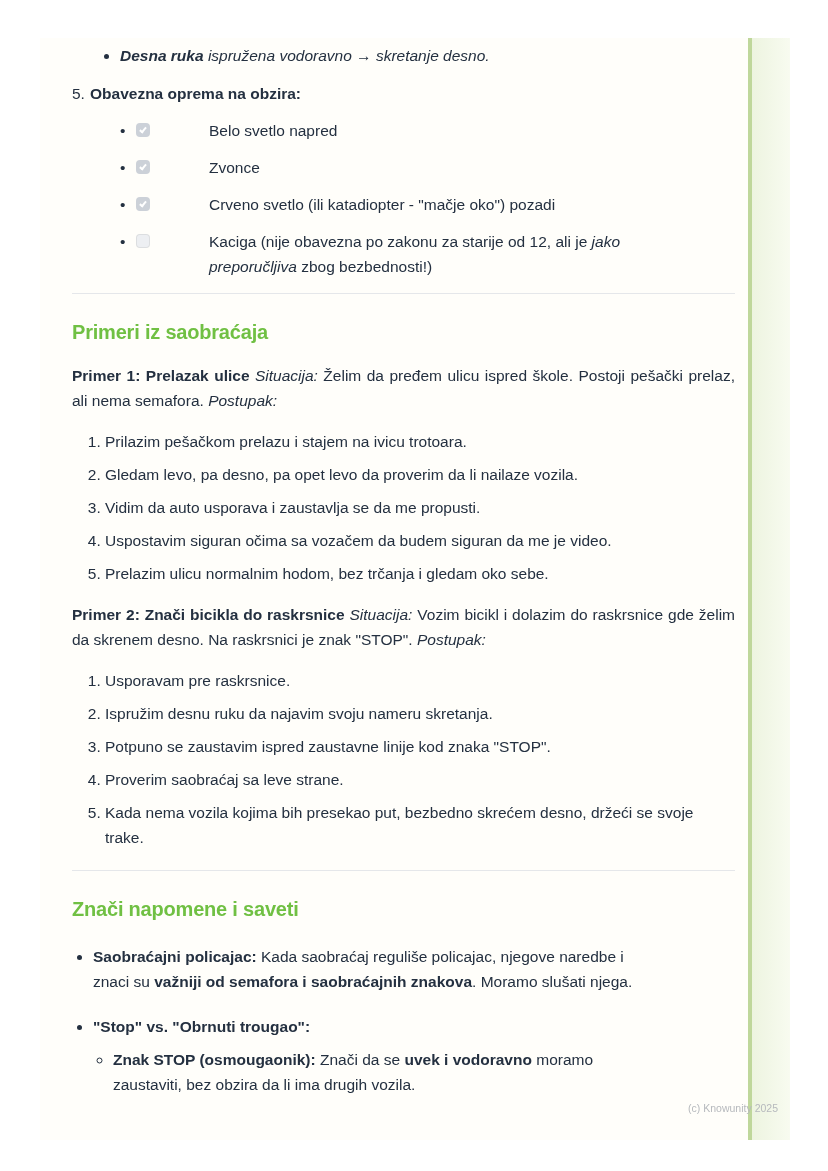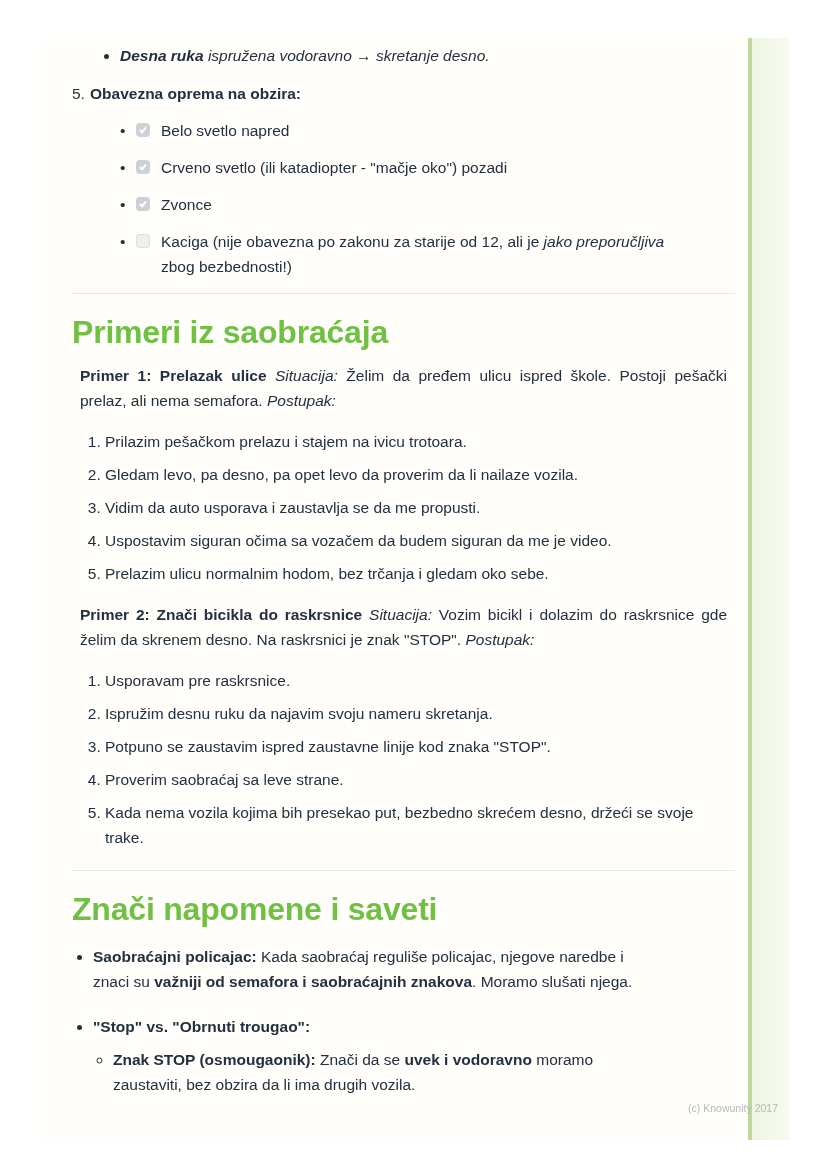--- a/index.html
+++ b/index.html
@@ -51,31 +51,31 @@
     border:1px solid rgba(0,0,0,0.07);
     margin:5px 11px 0 0;position:relative;
   }
   .checkbox.checked{background:var(--checkbox-checked,#ccd1d8);border-color:transparent;}
   .tick{display:none;}
   .checkbox.checked .tick{
     display:block;position:absolute;left:4px;top:2px;width:4px;height:7px;
     border-right:2px solid #fff;border-bottom:2px solid #fff;
     transform:rotate(40deg);
   }
-  .check-text{flex:1;min-width:0;}
+  .check-text{flex:1;min-width:0;margin-left:48px;}
 
   hr.divider{border:none;border-top:1px solid var(--divider,#e5e7ea);margin:14px 0 0;}
   hr.divider.second{margin-top:20px;}
 
   h2.section-heading{
     color:var(--accent-green,#70c043);
-    font-size:32px;line-height:30px;font-weight:bold;
+    font-size:20px;line-height:30px;font-weight:bold;
     margin:23px 0 0;letter-spacing:-0.2px;
   }
-  p.para{margin:16px 8px 0;text-align:justify;}
+  p.para{margin:16px 0 0;text-align:justify;}
 
   ol.steps{margin:16px 0 0;padding:0 0 0 33px;}
   ol.steps li{margin-top:8px;}
 
   ul.notes{list-style:disc;margin:10px 0 0;padding:0 0 0 21px;}
   ul.notes > li{margin-top:20px;}
   ul.notes > li > .note-text{display:inline-block;max-width:548px;vertical-align:top;}
 
   ul.subnotes{list-style:circle;margin:0;padding:0 0 0 20px;}
   ul.subnotes li{margin-top:8px;}
@@ -110,28 +110,28 @@
               <span class="checkbox checked">
                 <span class="tick"></span>
               </span>
               <span class="check-text"><span>Belo svetlo napred</span></span>
             </li>
 
             <li>
               <span class="checkbox checked">
                 <span class="tick"></span>
               </span>
-              <span class="check-text"><span>Crveno svetlo (ili katadiopter - "mačje oko") pozadi</span></span>
+              <span class="check-text"><span>Zvonce</span></span>
             </li>
 
             <li>
               <span class="checkbox checked">
                 <span class="tick"></span>
               </span>
-              <span class="check-text"><span>Zvonce</span></span>
+              <span class="check-text"><span>Crveno svetlo (ili katadiopter - "mačje oko") pozadi</span></span>
             </li>
 
             <li>
               <span class="checkbox"></span>
               <span class="check-text"><span>Kaciga (nije obavezna po zakonu za starije od 12, ali je </span><span class="i">jako preporučljiva</span><span> zbog bezbednosti!)</span></span>
             </li>
           </ul>
       </div>
     </div>
 
@@ -208,14 +208,14 @@
 
               <li>
                 <span class="subnote-text"><span class="b">Znak STOP (osmougaonik):</span><span> Znači da se </span><span class="b">uvek i vodoravno</span><span> moramo zaustaviti, bez obzira da li ima drugih vozila.</span></span>
               </li>
             </ul>
         </li>
       </ul>
 
   </div>
 
-  <div class="watermark">(c) Knowunity 2017</div>
+  <div class="watermark">(c) Knowunity 2025</div>
 </div>
 
 </body></html>

